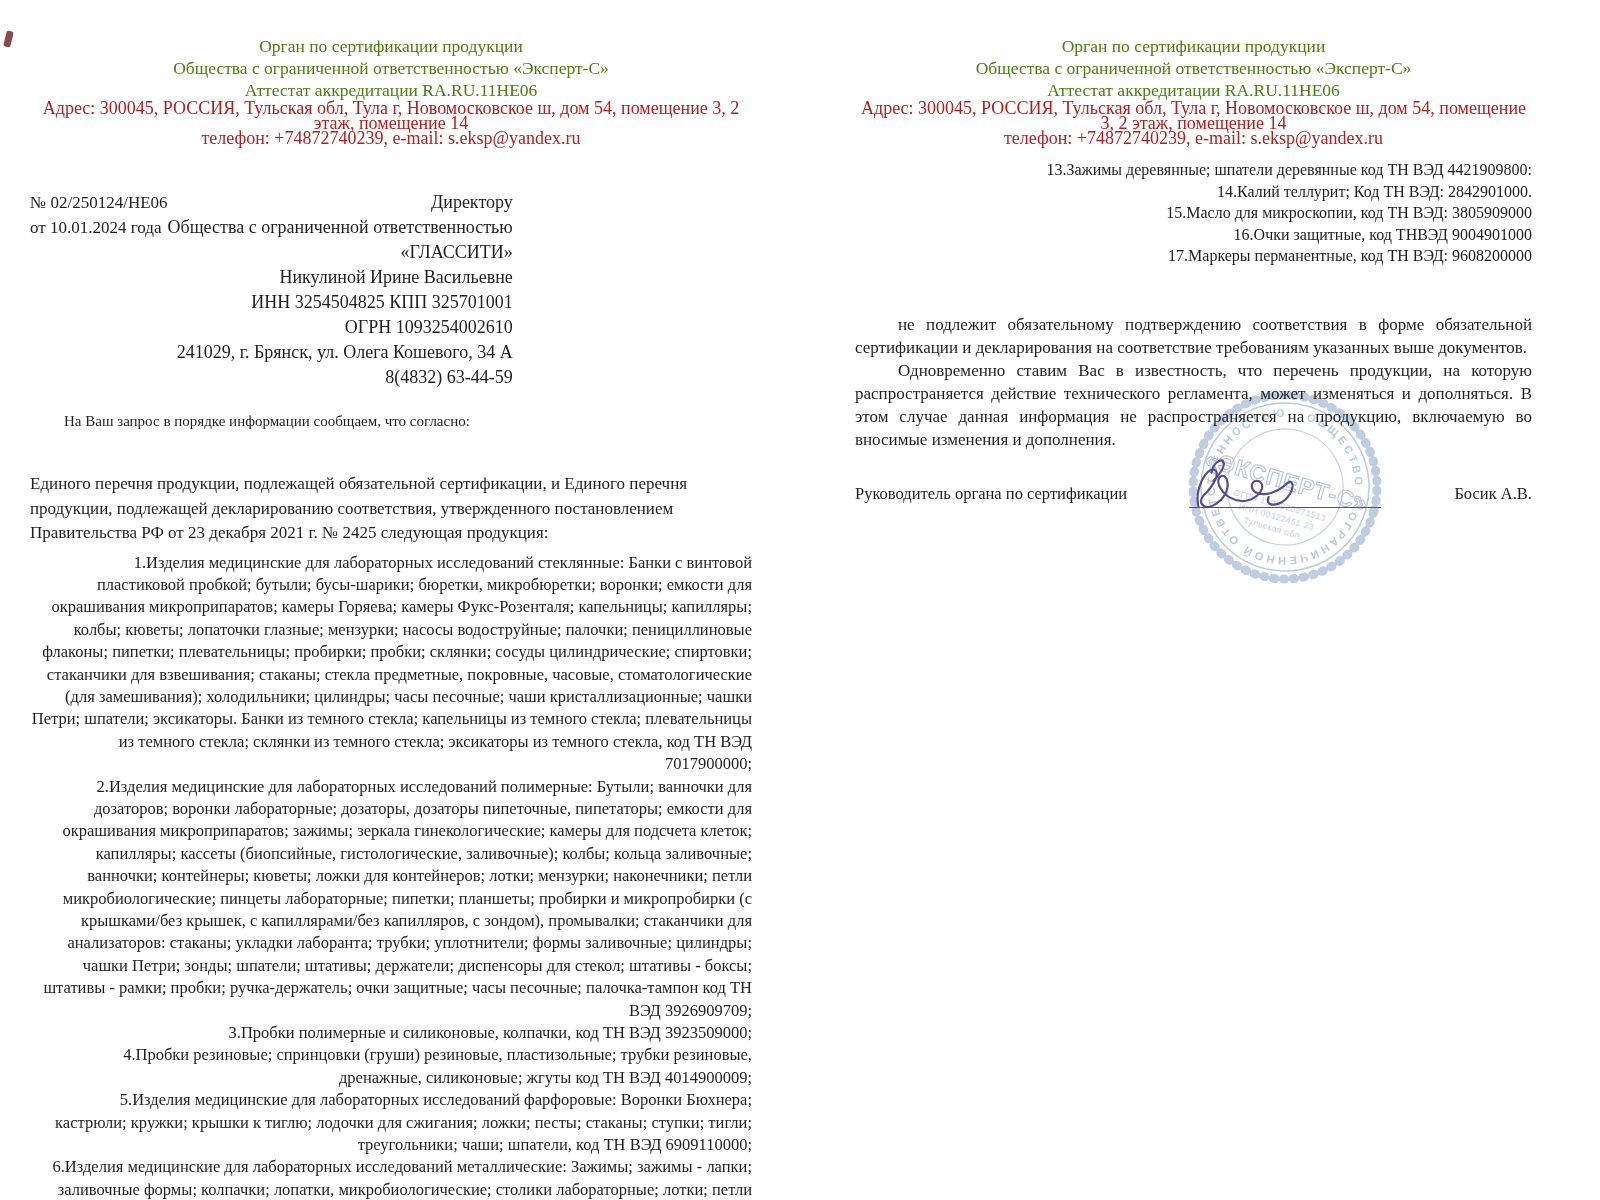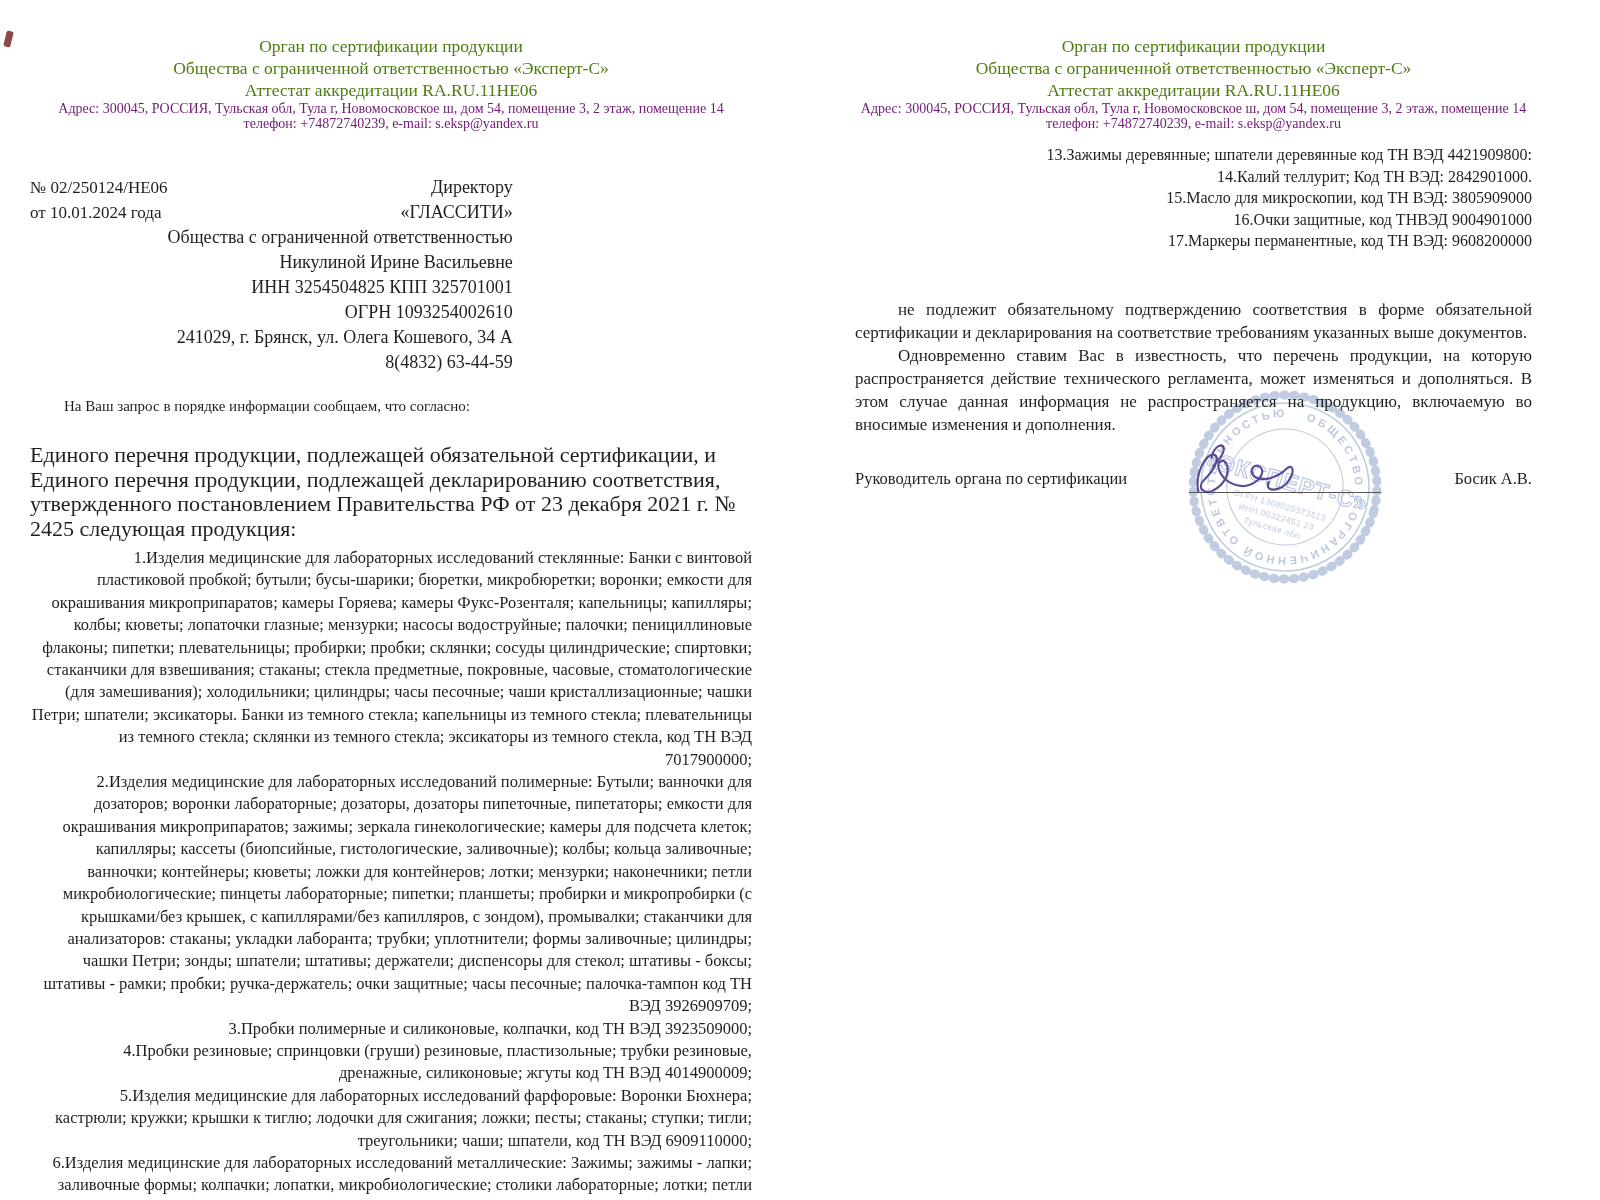--- a/index.html
+++ b/index.html
@@ -9,29 +9,29 @@
     position:relative;
   }
   .page{position:absolute;top:35px;}
   .page-left{left:30px;width:722px;}
   .page-right{left:855px;width:677px;}
   .page > *{position:relative;z-index:1;}
 
   
   .letterhead{text-align:center;}
   .lh-main{font-size:17.5px;line-height:22px;color:#4d7c0f;}
-  .lh-small{font-size:14px;line-height:15px;color:#701a75;}
+  .lh-small{font-size:18px;line-height:15px;color:#b91c1c;}
 
   
   .ref-row{display:flex;justify-content:flex-start;margin-top:44px;}
   .ref-left{font-size:17px;line-height:25px;white-space:nowrap;}
   .addressee{text-align:right;font-size:18px;line-height:25px;}
 
   .intro{margin:20px 0 0 0;font-size:15px;line-height:22px;text-indent:34px;}
-  .lead{margin:26px 0 0 0;font-size:22px;line-height:24.5px;max-width:710px;}
+  .lead{margin:40px 0 0 0;font-size:17px;line-height:24.5px;max-width:710px;}
 
   
   .items{margin-top:6px;font-size:16.5px;line-height:22.4px;text-align:right;}
   .item .num{display:inline-block;width:34px;}
   .items2{margin-top:13px;font-size:16px;line-height:21.5px;}
   .items2 .item .num{width:44px;}
 
   
   .paras{margin-top:46px;}
   .para{font-size:17px;line-height:23px;text-align:justify;text-align-last:left;text-indent:43px;margin:0;}
@@ -70,22 +70,22 @@
     <div class="lh-small">телефон: +74872740239, e-mail: s.eksp@yandex.ru</div>
   </header>
 
   <div class="ref-row">
     <div class="ref-left">
       <div>№ 02/250124/НЕ06</div>
       <div>от 10.01.2024 года</div>
     </div>
     <div class="addressee">
         <div class="addr-line">Директору</div>
+        <div class="addr-line">Общества с ограниченной ответственностью</div>
         <div class="addr-line">«ГЛАССИТИ»</div>
-        <div class="addr-line">Общества с ограниченной ответственностью</div>
         <div class="addr-line">Никулиной Ирине Васильевне</div>
         <div class="addr-line">ИНН 3254504825 КПП 325701001</div>
         <div class="addr-line">ОГРН 1093254002610</div>
         <div class="addr-line">241029, г. Брянск, ул. Олега Кошевого, 34 А</div>
         <div class="addr-line">8(4832) 63-44-59</div>
       </div>
   </div>
 
   <p class="intro">На Ваш запрос в порядке информации сообщаем, что согласно:</p>
   <p class="lead">Единого перечня продукции, подлежащей обязательной сертификации, и Единого перечня продукции, подлежащей декларированию соответствия, утвержденного постановлением Правительства РФ от 23 декабря 2021 г. № 2425 следующая продукция:</p>

